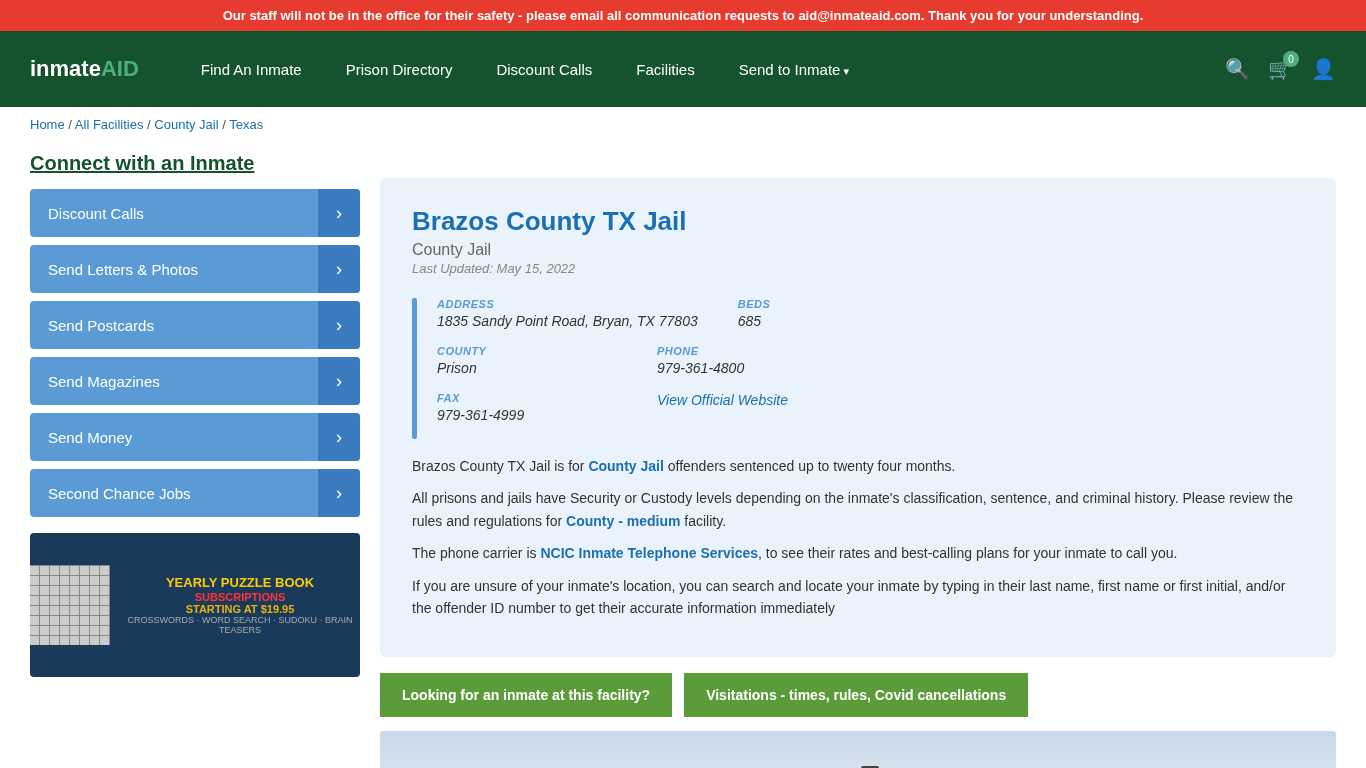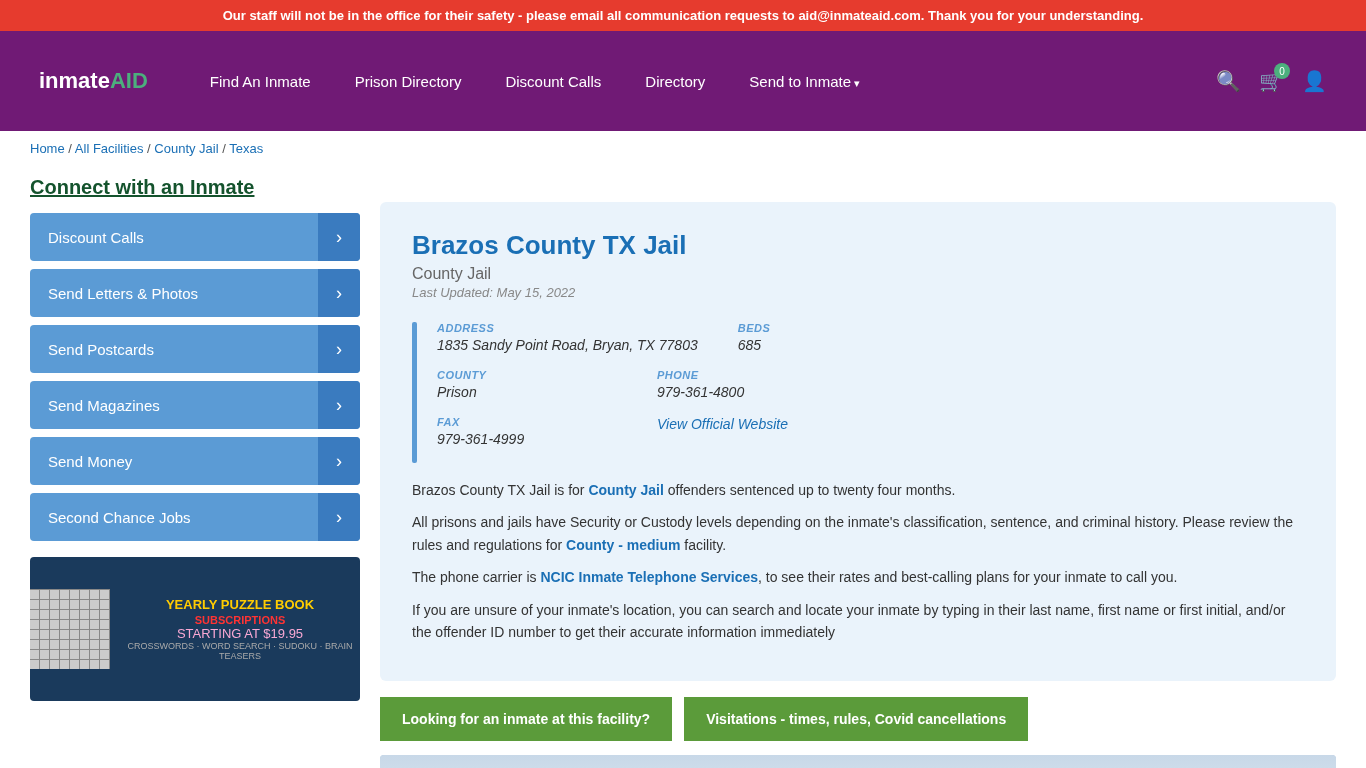--- a/index.html
+++ b/index.html
@@ -12,25 +12,25 @@
       text-align: center;
       padding: 8px 20px;
       font-size: 13px;
       font-weight: bold;
       white-space: nowrap;
       overflow: hidden;
     }
 
     
     .header {
-      background: #701a75;
-      display: flex;
-      align-items: center;
-      padding: 0 39px;
-      height: 100px;
+      background: #14532d;
+      display: flex;
+      align-items: center;
+      padding: 0 30px;
+      height: 76px;
     }
     .logo {
       margin-right: 40px;
       flex-shrink: 0;
     }
     .logo-text {
       color: #fff;
       font-size: 22px;
       font-weight: bold;
     }
@@ -184,23 +184,23 @@
       text-transform: uppercase;
       line-height: 1.3;
     }
     .ad-sub {
       font-size: 11px;
       color: #ff3333;
       font-weight: bold;
       text-transform: uppercase;
     }
     .ad-price {
-      font-size: 13px;
-      color: #f9a8d4;
-      font-weight: normal;
+      font-size: 11px;
+      color: #eab308;
+      font-weight: bold;
     }
     .ad-types {
       font-size: 9px;
       color: #aaa;
       text-transform: uppercase;
     }
 
     
     .facility-section {
       flex: 1;
@@ -321,21 +321,21 @@
 <header class="header">
   <div class="logo">
     <span class="logo-text">
       inmate<span>AID</span>
     </span>
   </div>
   <nav class="nav">
     <a class="nav-item">Find An Inmate</a>
     <a class="nav-item">Prison Directory</a>
     <a class="nav-item">Discount Calls</a>
-    <a class="nav-item">Directory</a>
+    <a class="nav-item">Facilities</a>
     <a class="nav-item dropdown">Send to Inmate</a>
   </nav>
   <div class="nav-icons">
     <div class="nav-icon">🔍</div>
     <div class="nav-icon">
       🛒
       <div class="cart-badge">0</div>
     </div>
     <div class="nav-icon">👤</div>
   </div>

